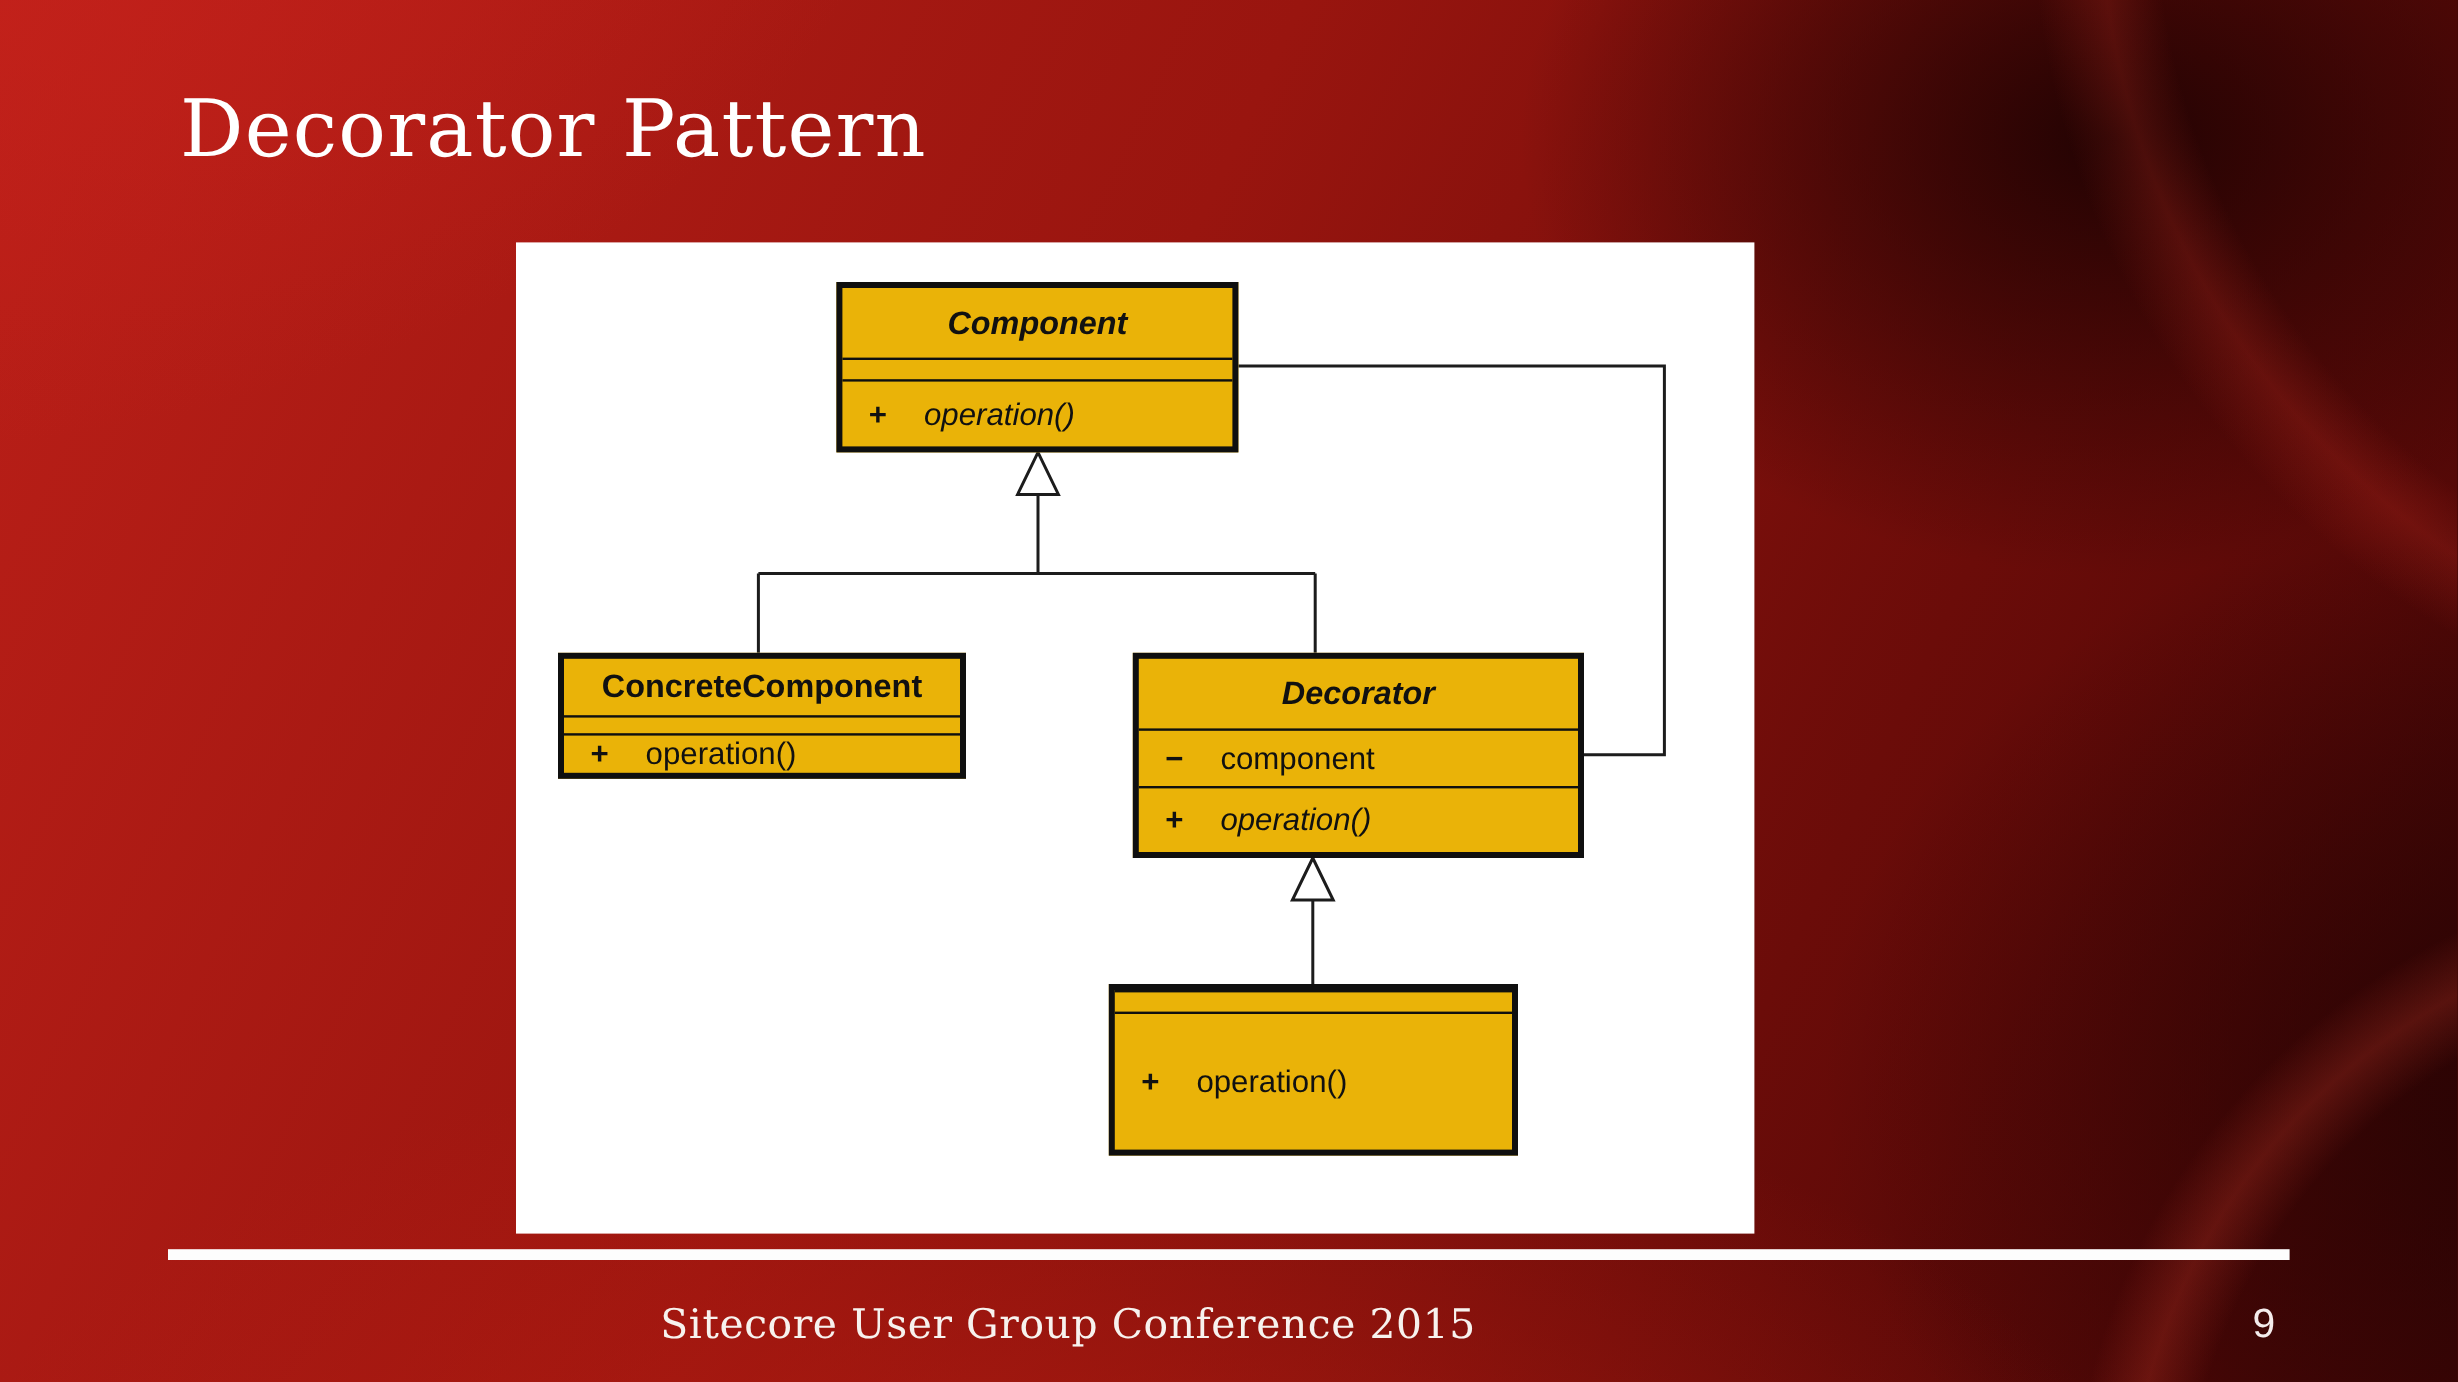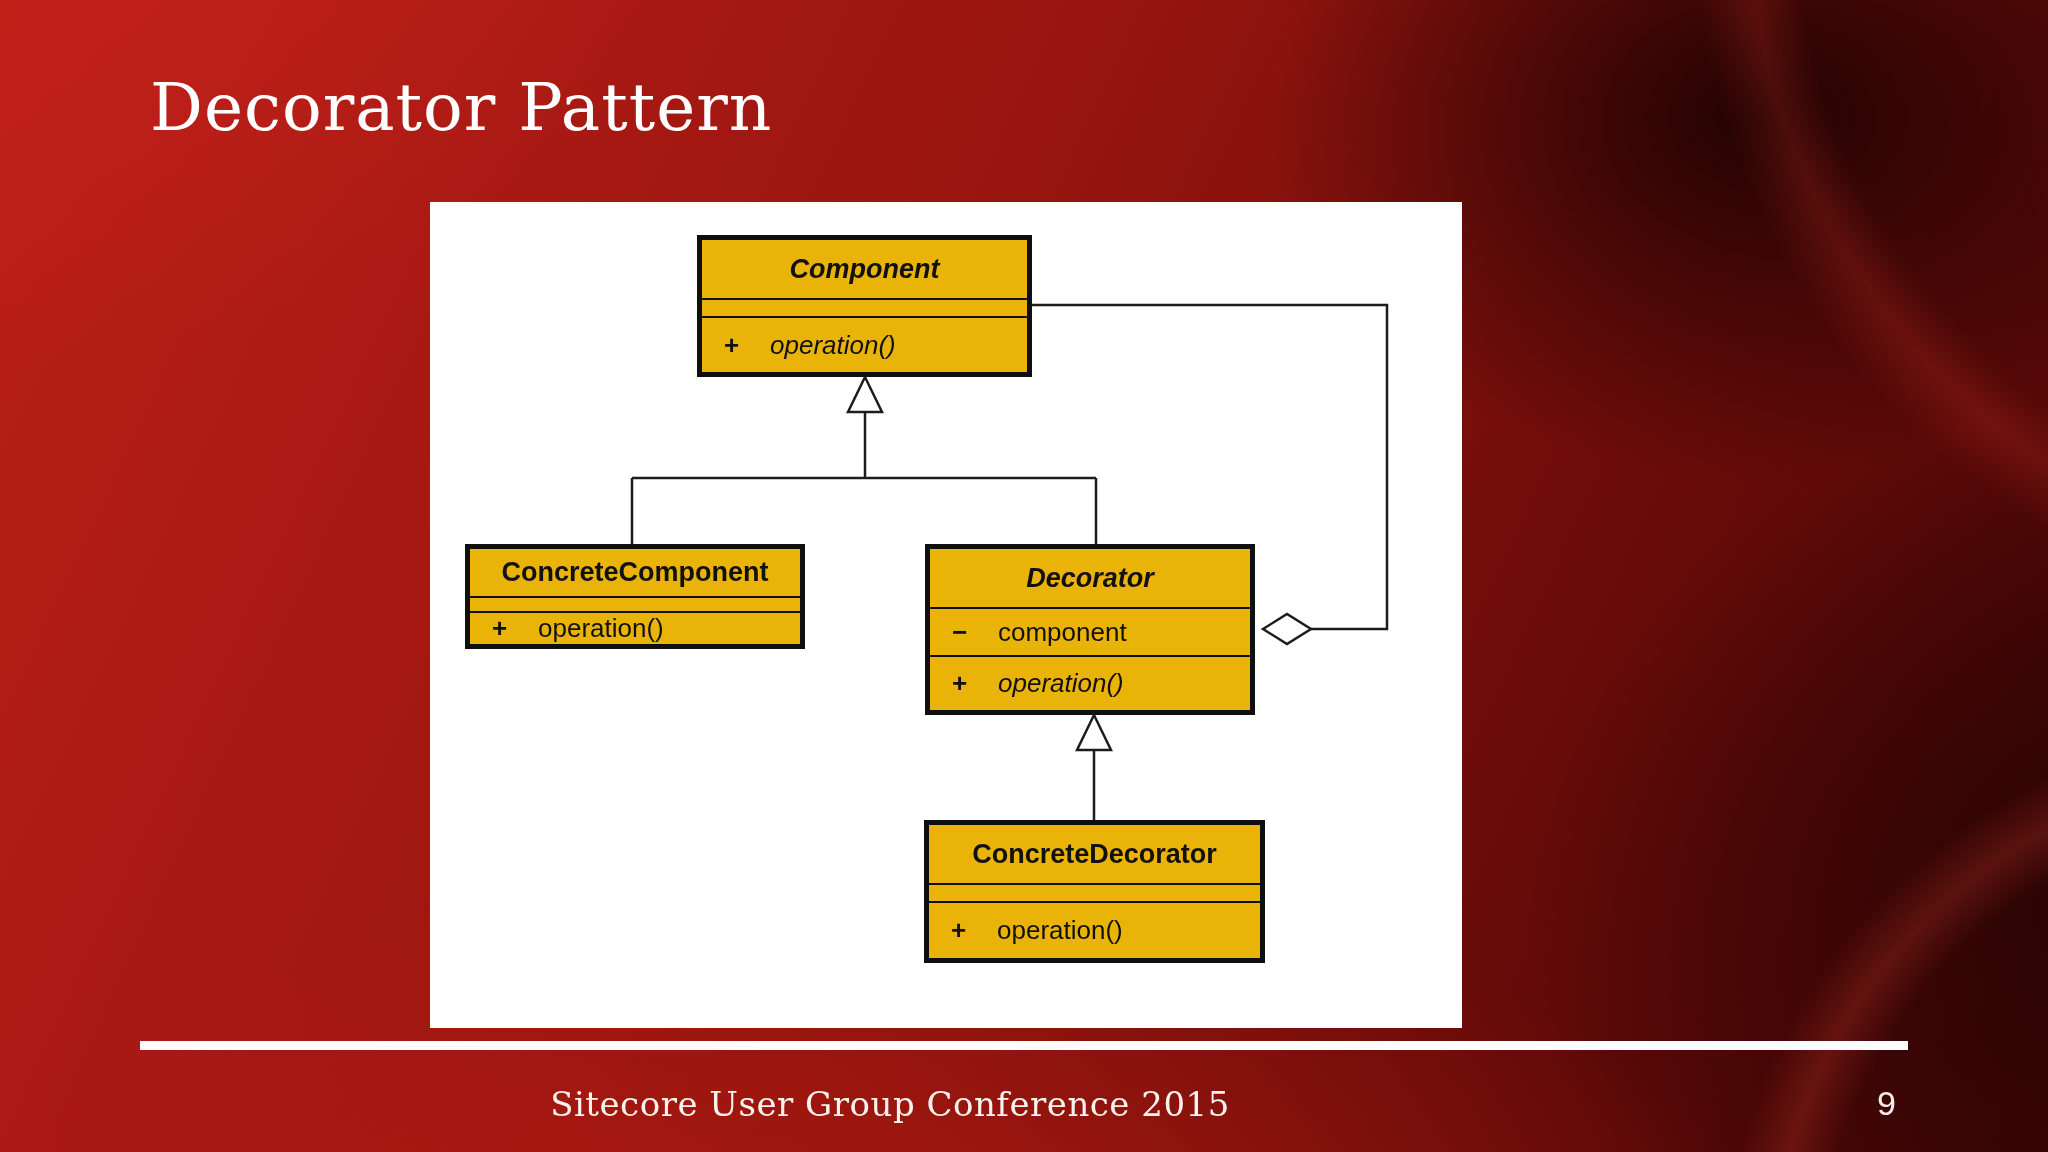--- a/index.html
+++ b/index.html
@@ -121,34 +121,33 @@
 
     <div class="uml-class" style="left:35px;top:342px;width:340px;height:105px;">
       <div class="uml-head">ConcreteComponent</div>
       <div class="uml-attrs"></div>
       <div class="uml-ops">
         <span class="vis">+</span>
         <span class="member">operation()</span>
       </div>
     </div>
 
-    <div class="uml-class abstract" style="left:495px;top:342px;width:330px;height:171px;">
+    <div class="uml-class abstract" style="left:514px;top:342px;width:376px;height:171px;">
       <div class="uml-head">Decorator</div>
       <div class="uml-attrs tall">
         <span class="vis">−</span>
         <span class="member">component</span>
       </div>
       <div class="uml-ops op-abstract">
         <span class="vis">+</span>
         <span class="member">operation()</span>
       </div>
     </div>
 
     <div class="uml-class" style="left:494px;top:618px;width:341px;height:143px;">
-      <div class="uml-head">ConcreteDecorator</div>
       <div class="uml-attrs"></div>
       <div class="uml-ops">
         <span class="vis">+</span>
         <span class="member">operation()</span>
       </div>
     </div>
 
   </div>
 
   <div class="footer-line"></div>

